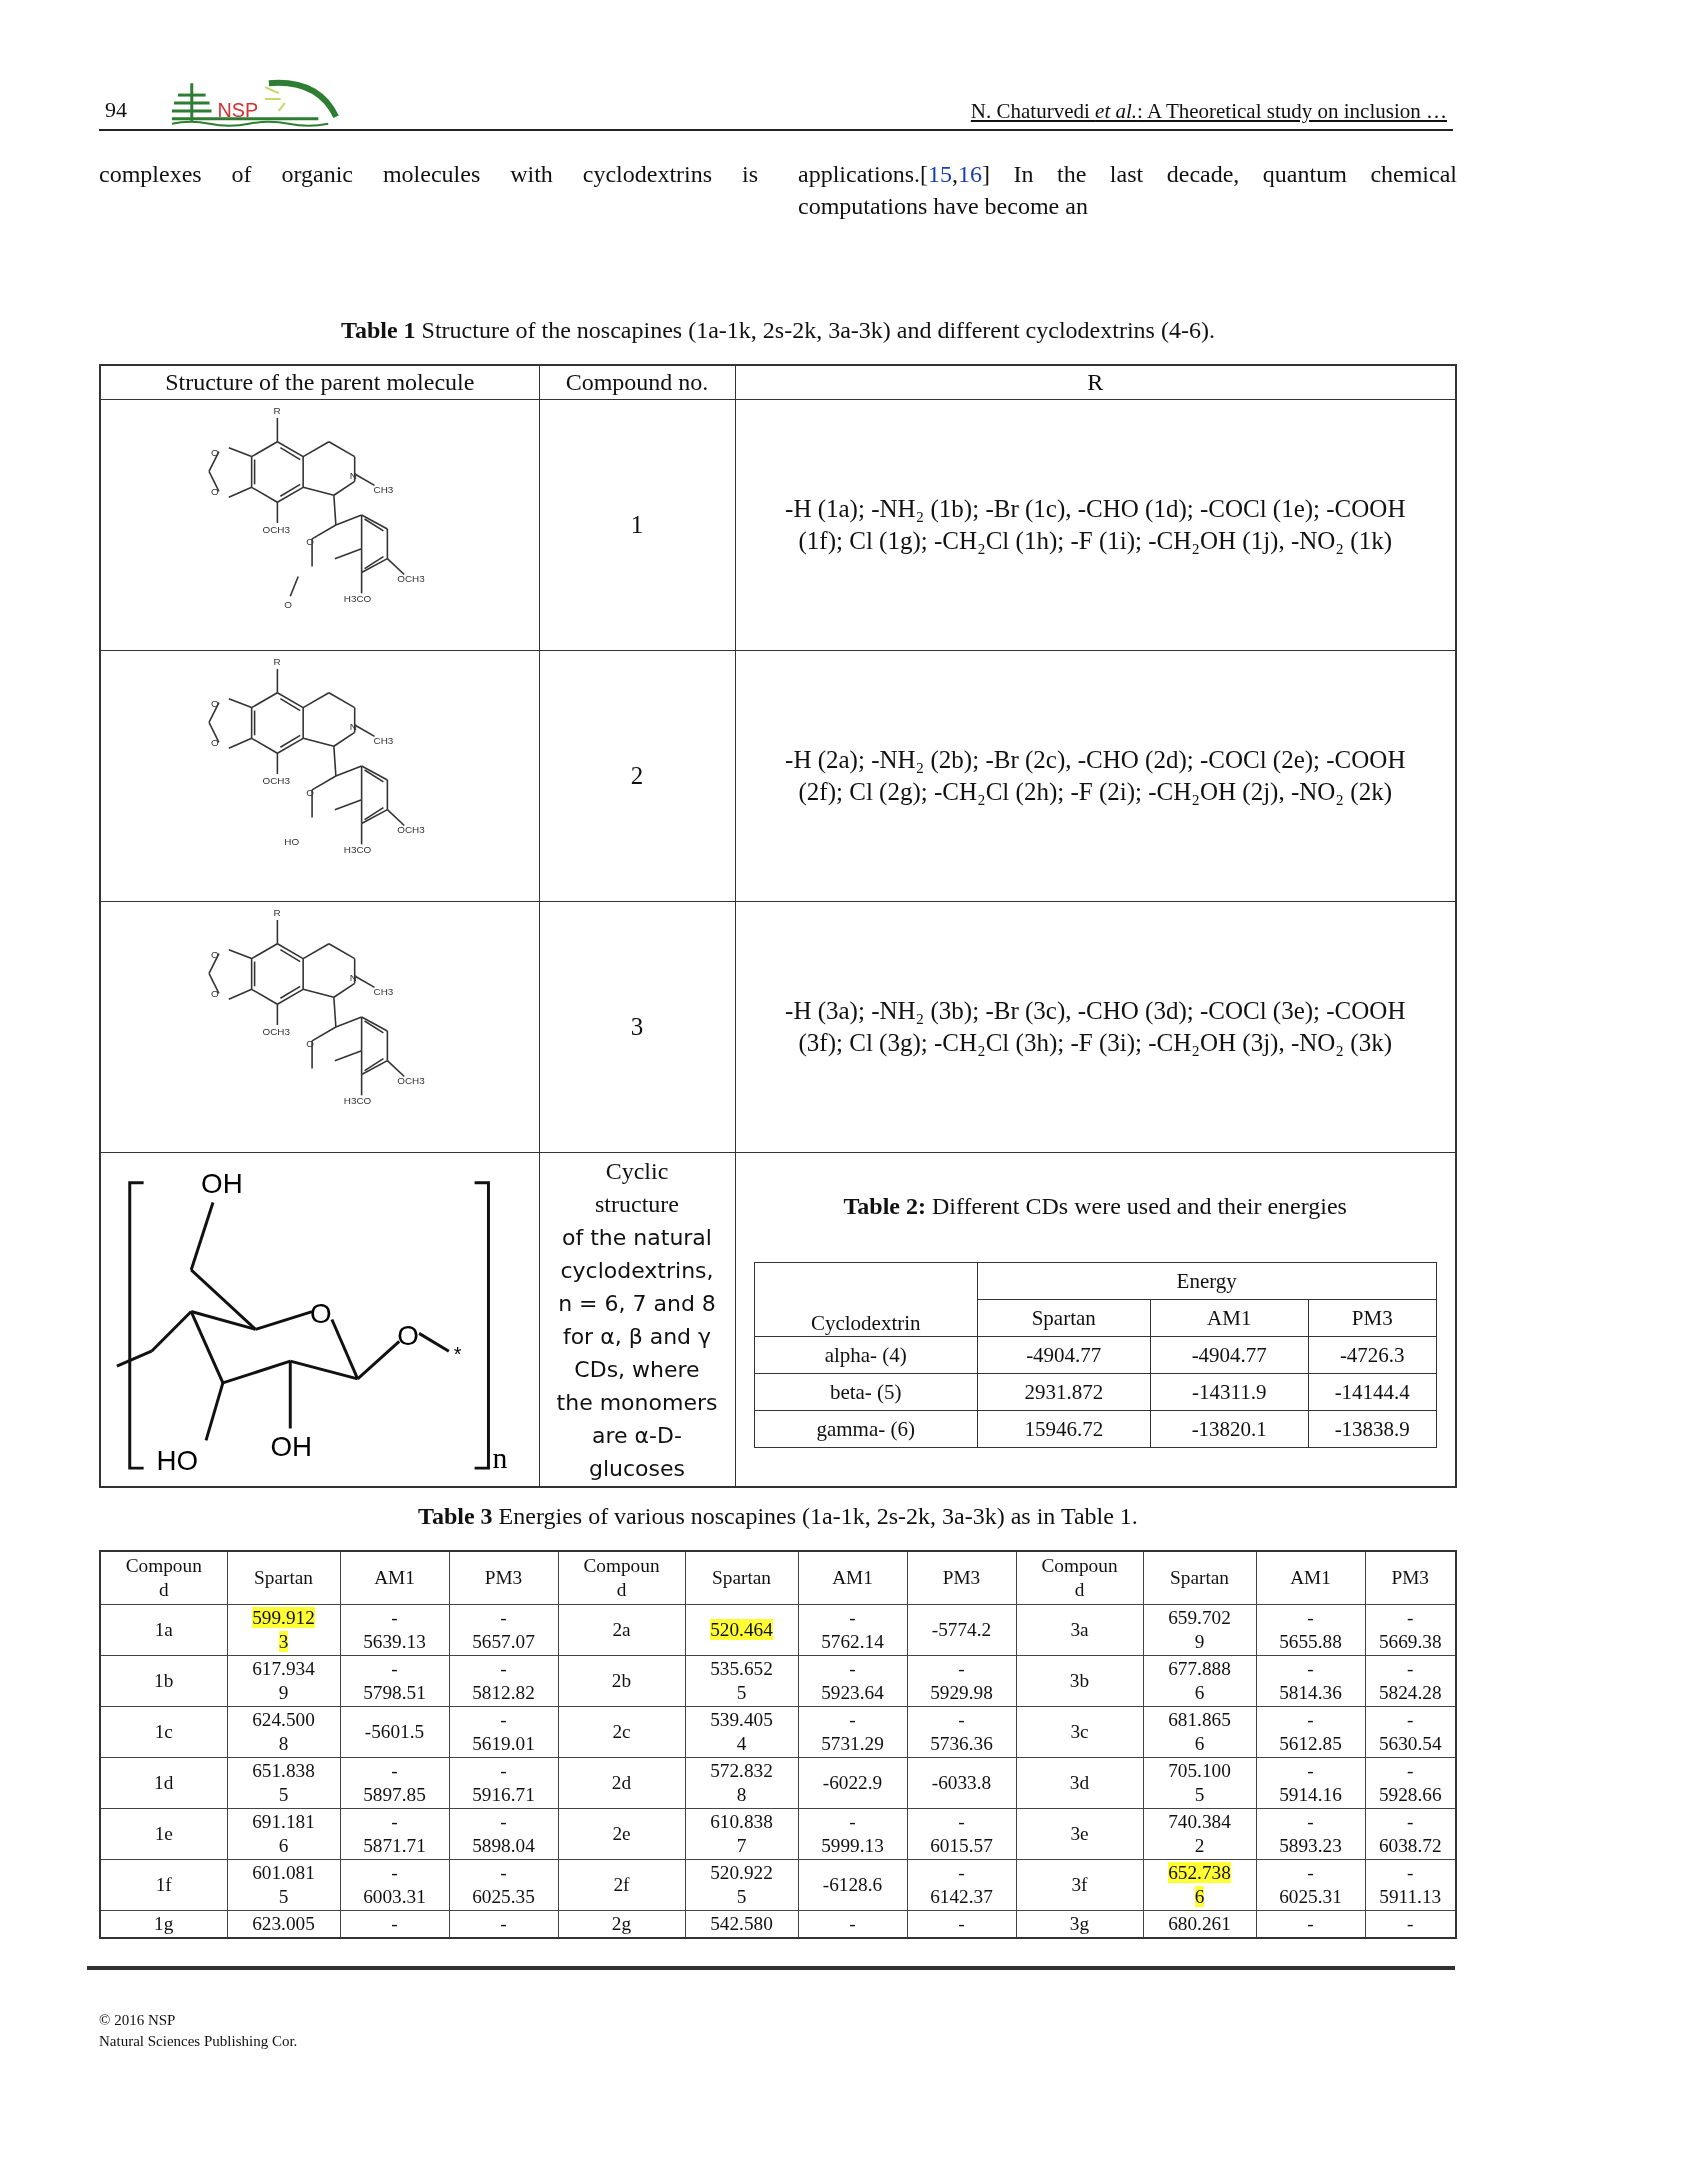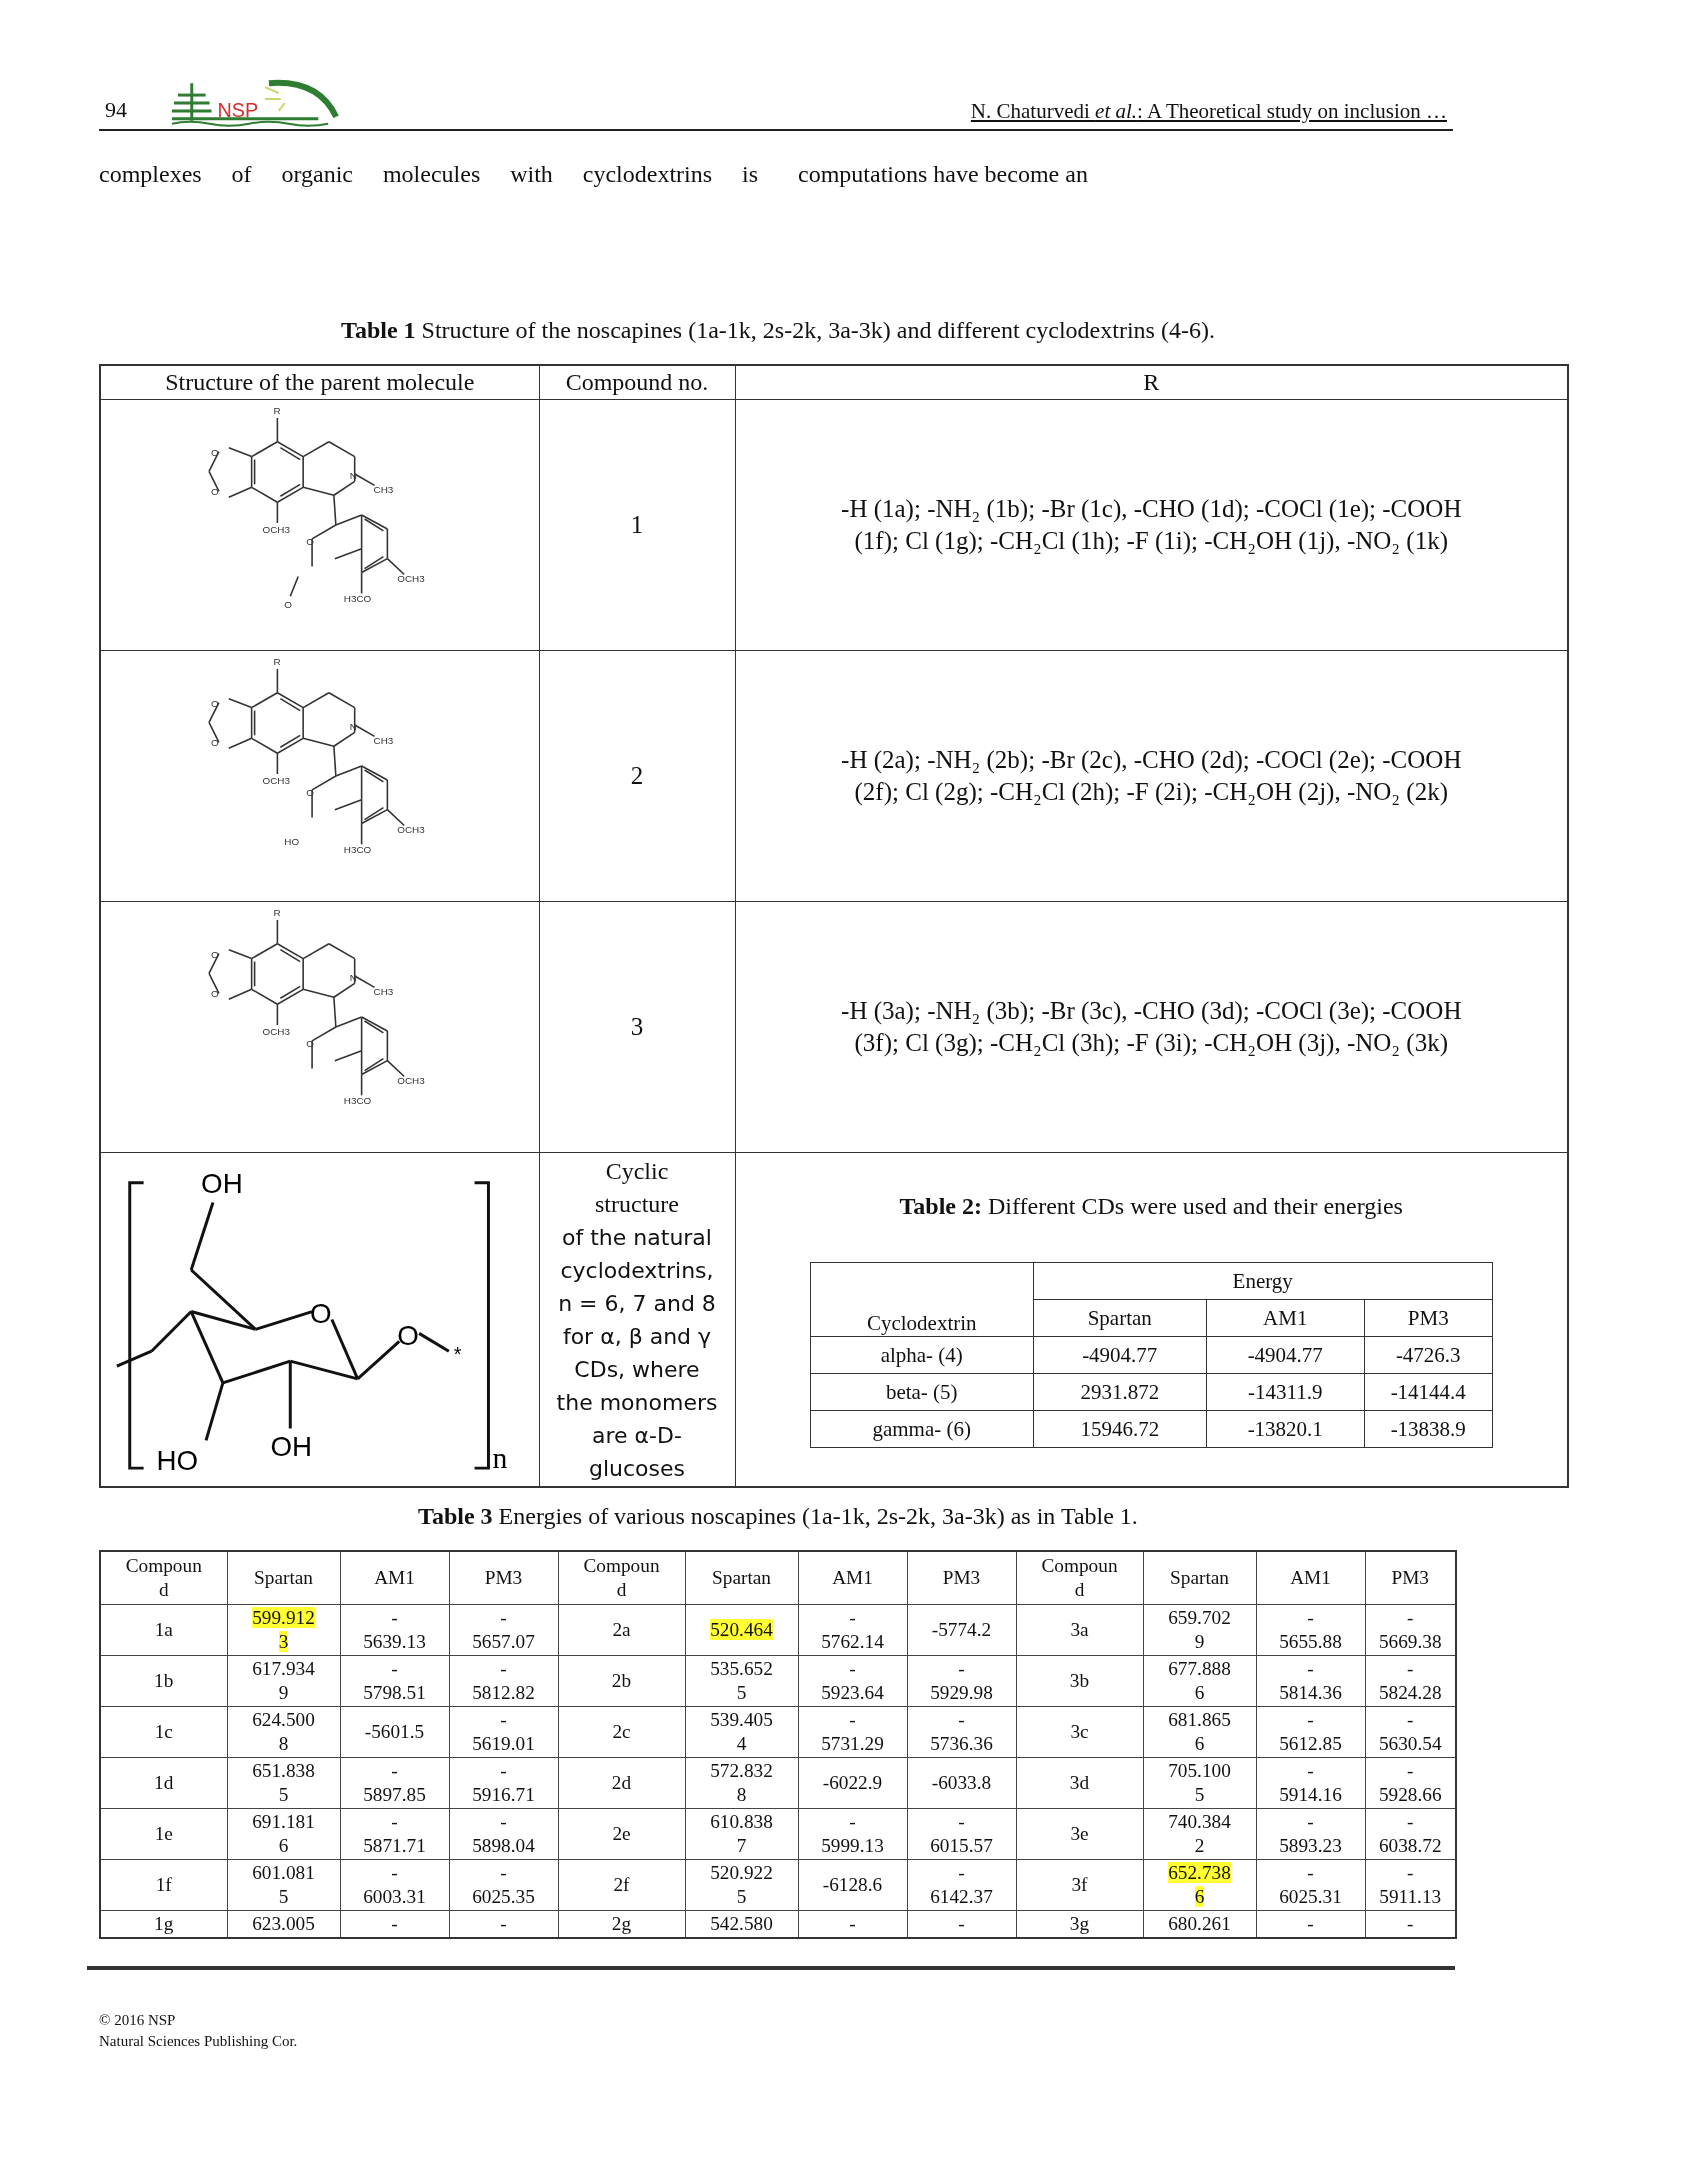--- a/index.html
+++ b/index.html
@@ -10,21 +10,21 @@
   .logo { position:absolute; left:71px; top:-16px; width:178px; height:50px; }
   .running-title { position:absolute; right:6px; top:6px; font-size:21px;text-decoration:underline; }
   .body-col { font-size:24px; line-height:32px; text-align:justify; text-align-last:justify; }
   .col-left { left:99px; top:158px; width:659px; }
   .col-right { left:798px; top:158px; width:659px; }
   .col-right .last { text-align-last:left; }
   .cite { color:#1a3fb0; }
   .caption { font-size:24px; text-align:center; }
   .caption b { font-weight:bold; }
   table { border-collapse:collapse; }
-  .t1 { position:absolute; left:99px; top:364px; width:1470px; border:2px solid #333; }
+  .t1 { position:absolute; left:99px; top:364px; width:1358px; border:2px solid #333; }
   .t1 td, .t1 th { border:1.5px solid #333; font-weight:normal; vertical-align:middle; text-align:center; padding:0; }
   .t1 th { font-size:24px; height:33px; }
   .t1 .r-text { font-size:25px; line-height:32px; padding:0 14px; }
   .t1 .num { font-size:25px; }
   .struct-cell { height:246px; position:relative; }
   .cyc-desc { font-family:"DejaVu Sans", sans-serif; font-size:22px; line-height:33px; }
   .cyc-desc .serif { font-family:"Liberation Serif", serif; font-size:24px; }
   .t2 { margin:0 auto; border:1.5px solid #333; }
   .t2 td { border:1.5px solid #333; font-size:21px; text-align:center; height:36px; padding:0; }
   .t3 { position:absolute; left:99px; top:1550px; width:1358px; border:2px solid #333; }
@@ -58,20 +58,21 @@
       </g>
     <text x="48" y="40" font-size="20" fill="#d32f2f" font-family="Liberation Serif, serif">NSP</text>
   </svg>
   <span class="running-title"><span>N. Chaturvedi </span><i>et al.</i><span>: A Theoretical study on inclusion …</span></span>
 </div>
 
 <div class="abs body-col col-left">
   <div>complexes of organic molecules with cyclodextrins is</div>
 </div>
 <div class="abs body-col col-right">
+  <div><span>applications.[</span><a class="cite">15</a><span>,</span><a class="cite">16</a><span>] In the last decade, quantum chemical</span></div>
   <div class="last">computations have become an</div>
 </div>
 
 <div class="abs caption" style="left:99px; top:317px; width:1358px;"><b>Table 1</b><span> Structure of the noscapines (1a-1k, 2s-2k, 3a-3k) and different cyclodextrins (4-6).</span></div>
 
 <table class="t1">
   <colgroup>
       <col style="width:439px">
       <col style="width:196px">
       <col>

